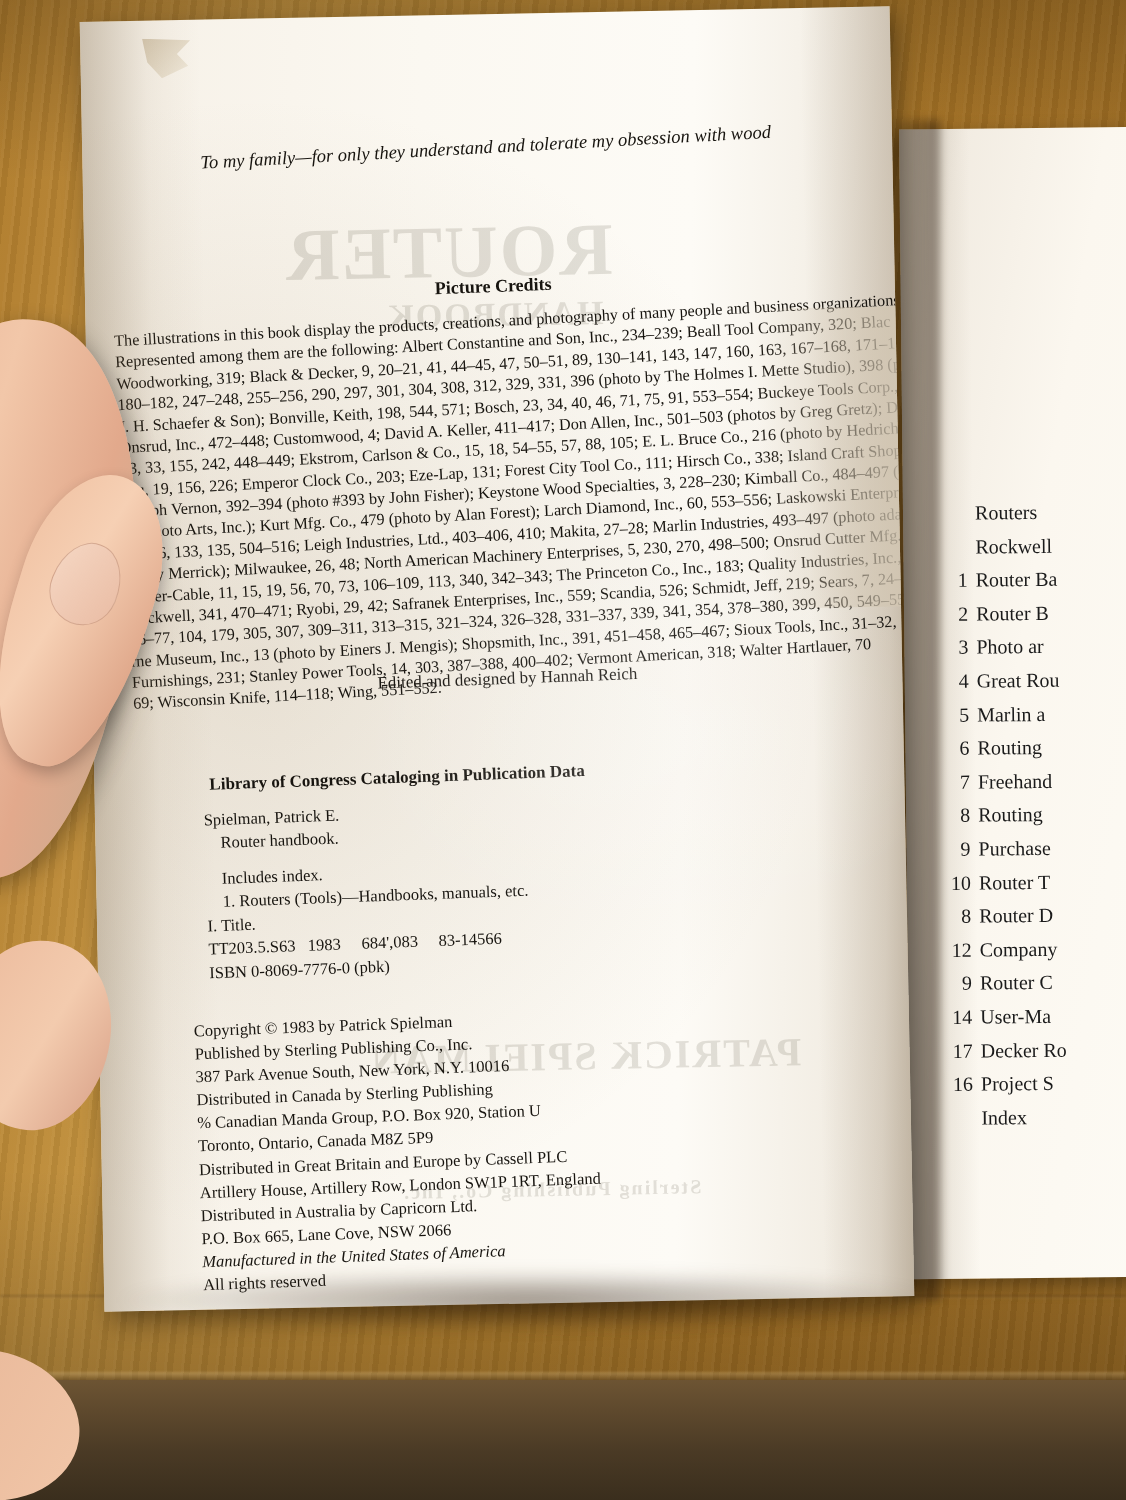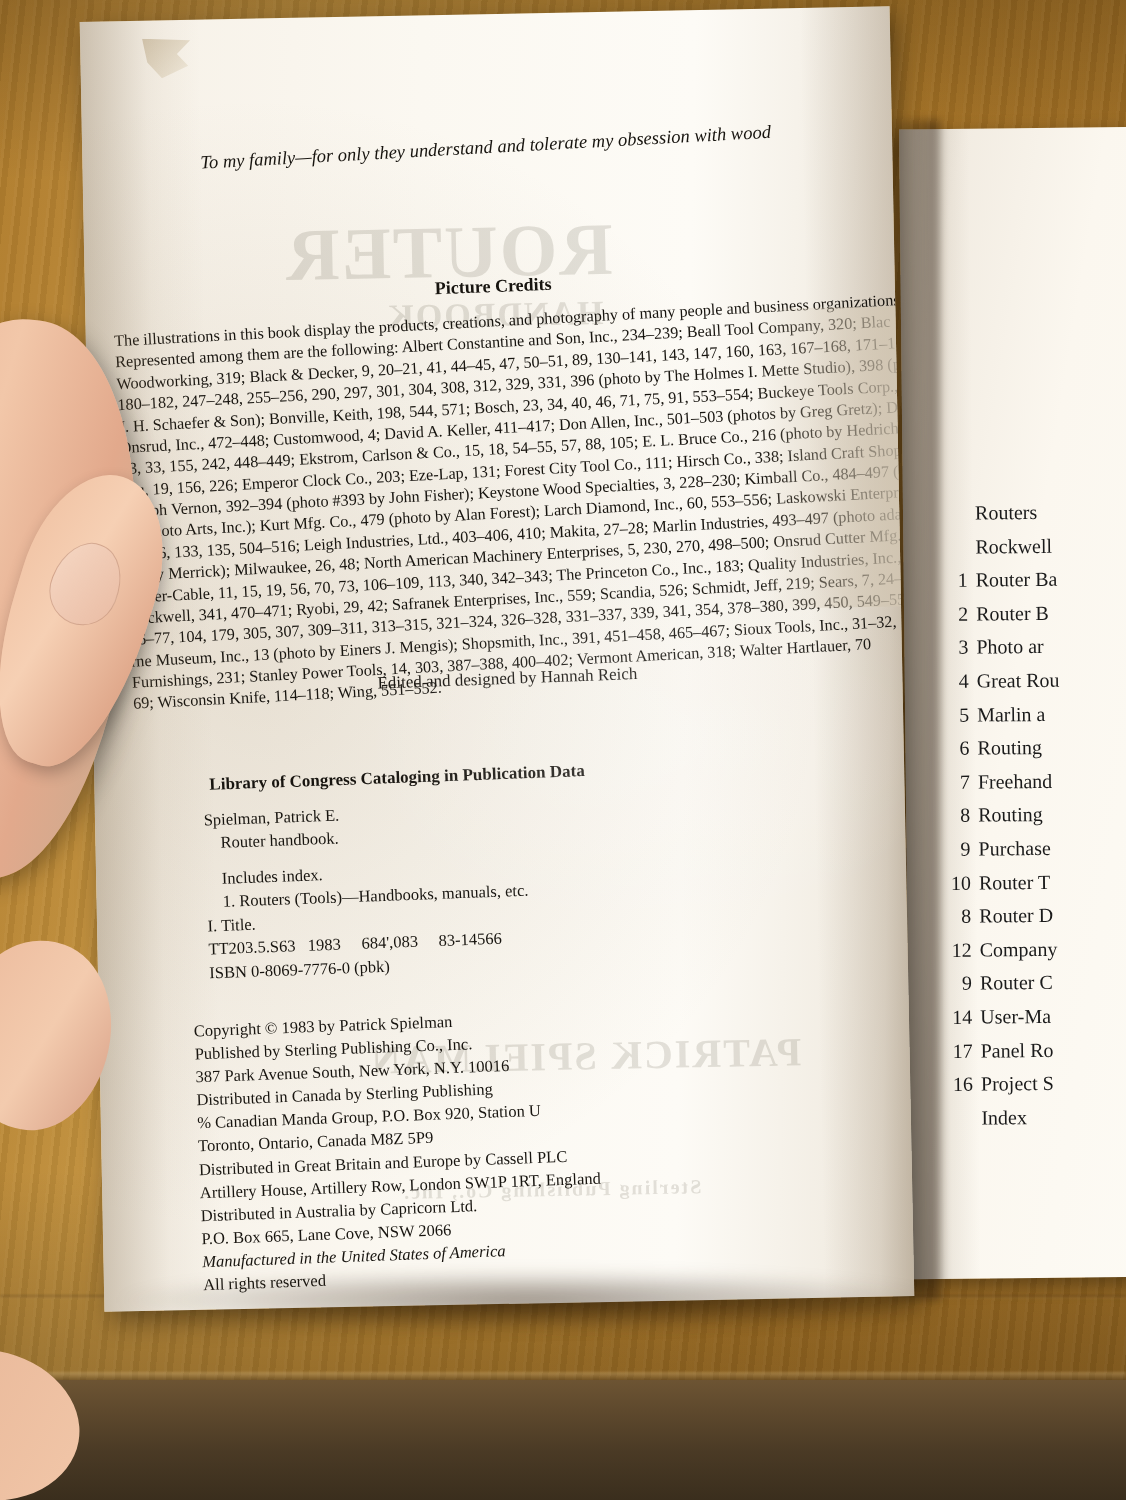--- a/index.html
+++ b/index.html
@@ -347,21 +347,21 @@
       <div class="row"><span class="num">5</span><span>Marlin a</span></div>
       <div class="row"><span class="num">6</span><span>Routing</span></div>
       <div class="row"><span class="num">7</span><span>Freehand</span></div>
       <div class="row"><span class="num">8</span><span>Routing</span></div>
       <div class="row"><span class="num">9</span><span>Purchase</span></div>
       <div class="row"><span class="num">10</span><span>Router T</span></div>
       <div class="row"><span class="num">8</span><span>Router D</span></div>
       <div class="row"><span class="num">12</span><span>Company</span></div>
       <div class="row"><span class="num">9</span><span>Router C</span></div>
       <div class="row"><span class="num">14</span><span>User-Ma</span></div>
-      <div class="row"><span class="num">17</span><span>Panel Ro</span></div>
+      <div class="row"><span class="num">17</span><span>Decker Ro</span></div>
       <div class="row"><span class="num">16</span><span>Project S</span></div>
       <div class="row"><span class="num"></span><span>Index</span></div>
     </div>
   </div>
 
   <div class="gutter-shadow"></div>
 
   <div class="page-left">
     <div class="torn"></div>
 

